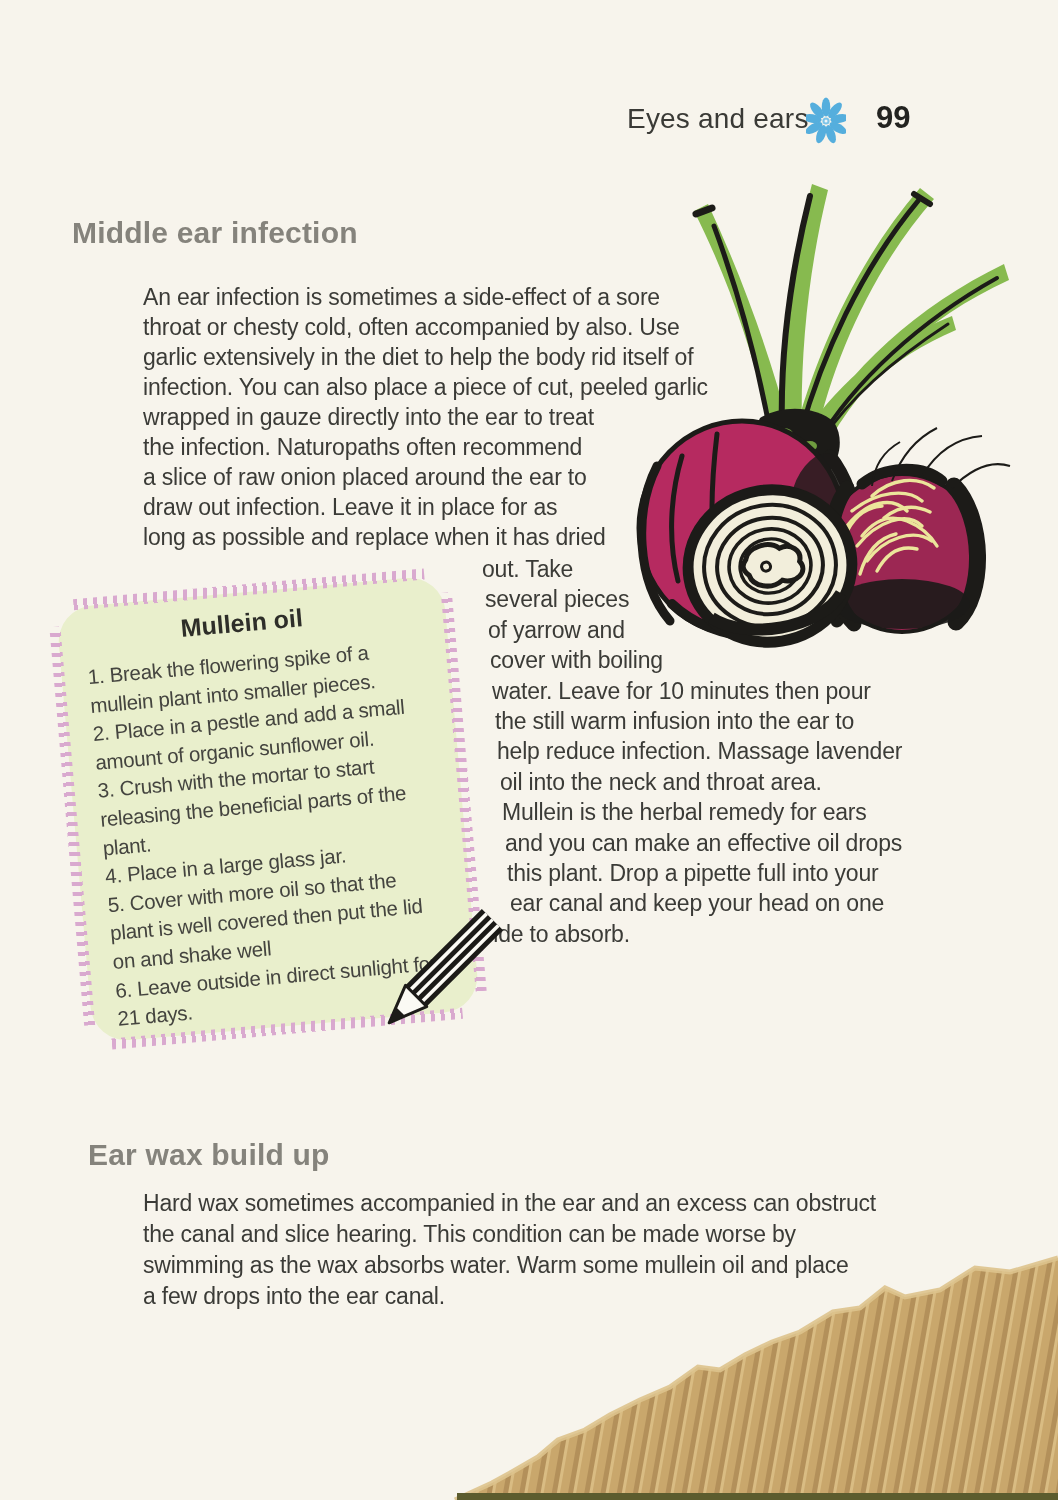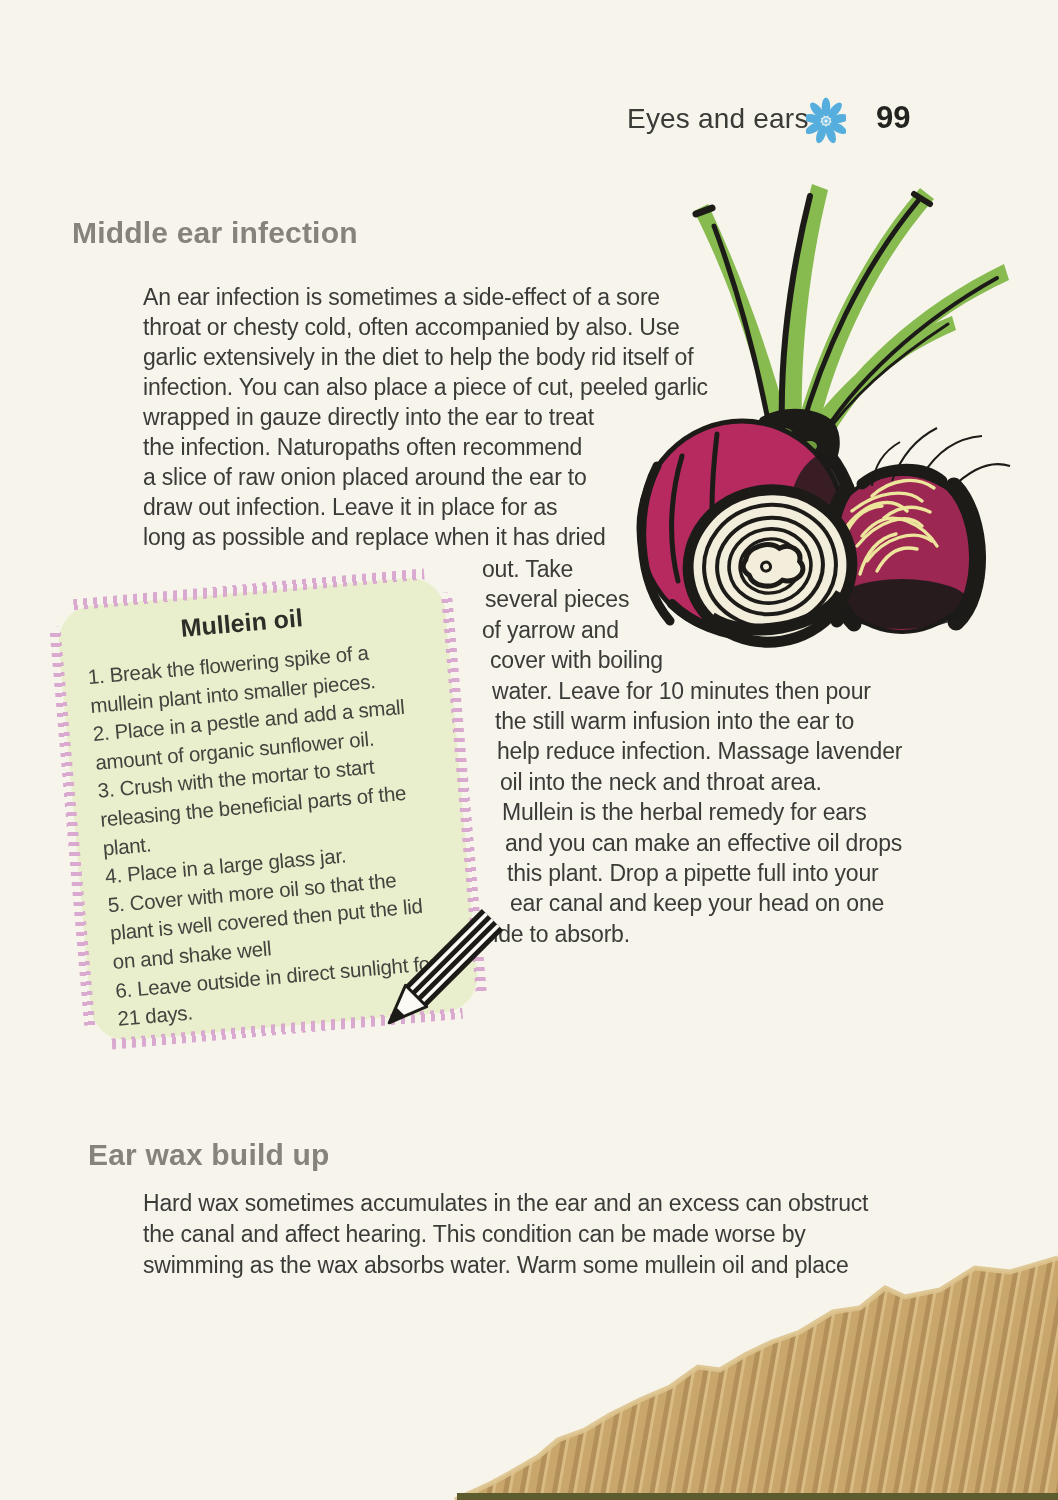--- a/index.html
+++ b/index.html
@@ -15,21 +15,21 @@
   #h-middle-ear{left:72px;top:216px;}
   #h-ear-wax{left:72px;top:1122px;}
   
   .bodytext div{white-space:nowrap;font-size:23px;letter-spacing:-.2px;color:#3b3b37;}
   .para1a{left:143px;top:282px;}
   .para1a div{height:30px;line-height:30px;}
   .para1b{left:482px;top:554px;}
   .para1b div{height:30.4px;line-height:30.4px;}
   .para1b div:nth-child(1){margin-left:0px;}
   .para1b div:nth-child(2){margin-left:3px;}
-  .para1b div:nth-child(3){}
+  .para1b div:nth-child(3){margin-left:6px;}
   .para1b div:nth-child(4){margin-left:8px;}
   .para1b div:nth-child(5){margin-left:10px;}
   .para1b div:nth-child(6){margin-left:13px;}
   .para1b div:nth-child(7){margin-left:15px;}
   .para1b div:nth-child(8){margin-left:18px;}
   .para1b div:nth-child(9){margin-left:20px;}
   .para1b div:nth-child(10){margin-left:23px;}
   .para1b div:nth-child(11){margin-left:25px;}
   .para1b div:nth-child(12){margin-left:28px;}
   .para1b div:nth-child(13){}
@@ -209,23 +209,24 @@
       <rect x="55" y="84.5" width="108" height="3.2" fill="#fbfaf4"></rect>
       <rect x="55" y="92.5" width="108" height="3.6" fill="#fbfaf4"></rect>
       <polygon points="55,71 17,86 55,101" fill="#fbfaf4" stroke="#1c1b18" stroke-width="3" stroke-linejoin="round"></polygon>
       <polygon points="17,86 33,79.5 33,92.5" fill="#1c1b18"></polygon>
     </g>
   </svg>
 
   <h2 id="h-ear-wax" class="abs sec-heading" style="margin:16px">Ear wax build up</h2>
 
   <div class="abs bodytext para2 z1">
-    <div>Hard wax sometimes accumulates in the ear and an excess can obstruct</div>
-    <div>the canal and affect hearing. This condition can be made worse by</div>
+    <div>Hard wax sometimes accompanied in the ear and an excess can obstruct</div>
+    <div>the canal and slice hearing. This condition can be made worse by</div>
     <div>swimming as the wax absorbs water. Warm some mullein oil and place</div>
+    <div>a few drops into the ear canal.</div>
   </div>
 
   <svg id="cardboard-svg" class="abs z1" viewBox="0 0 643 245">
     <defs>
       <pattern id="ridges" width="16" height="16" patternUnits="userSpaceOnUse" patternTransform="rotate(10)">
         <rect width="16" height="16" fill="#c9a76c"></rect>
         <rect x="0" width="5" height="16" fill="#b3905a"></rect>
         <rect x="5" width="3" height="16" fill="#d9bc83"></rect>
       </pattern>
     </defs>

